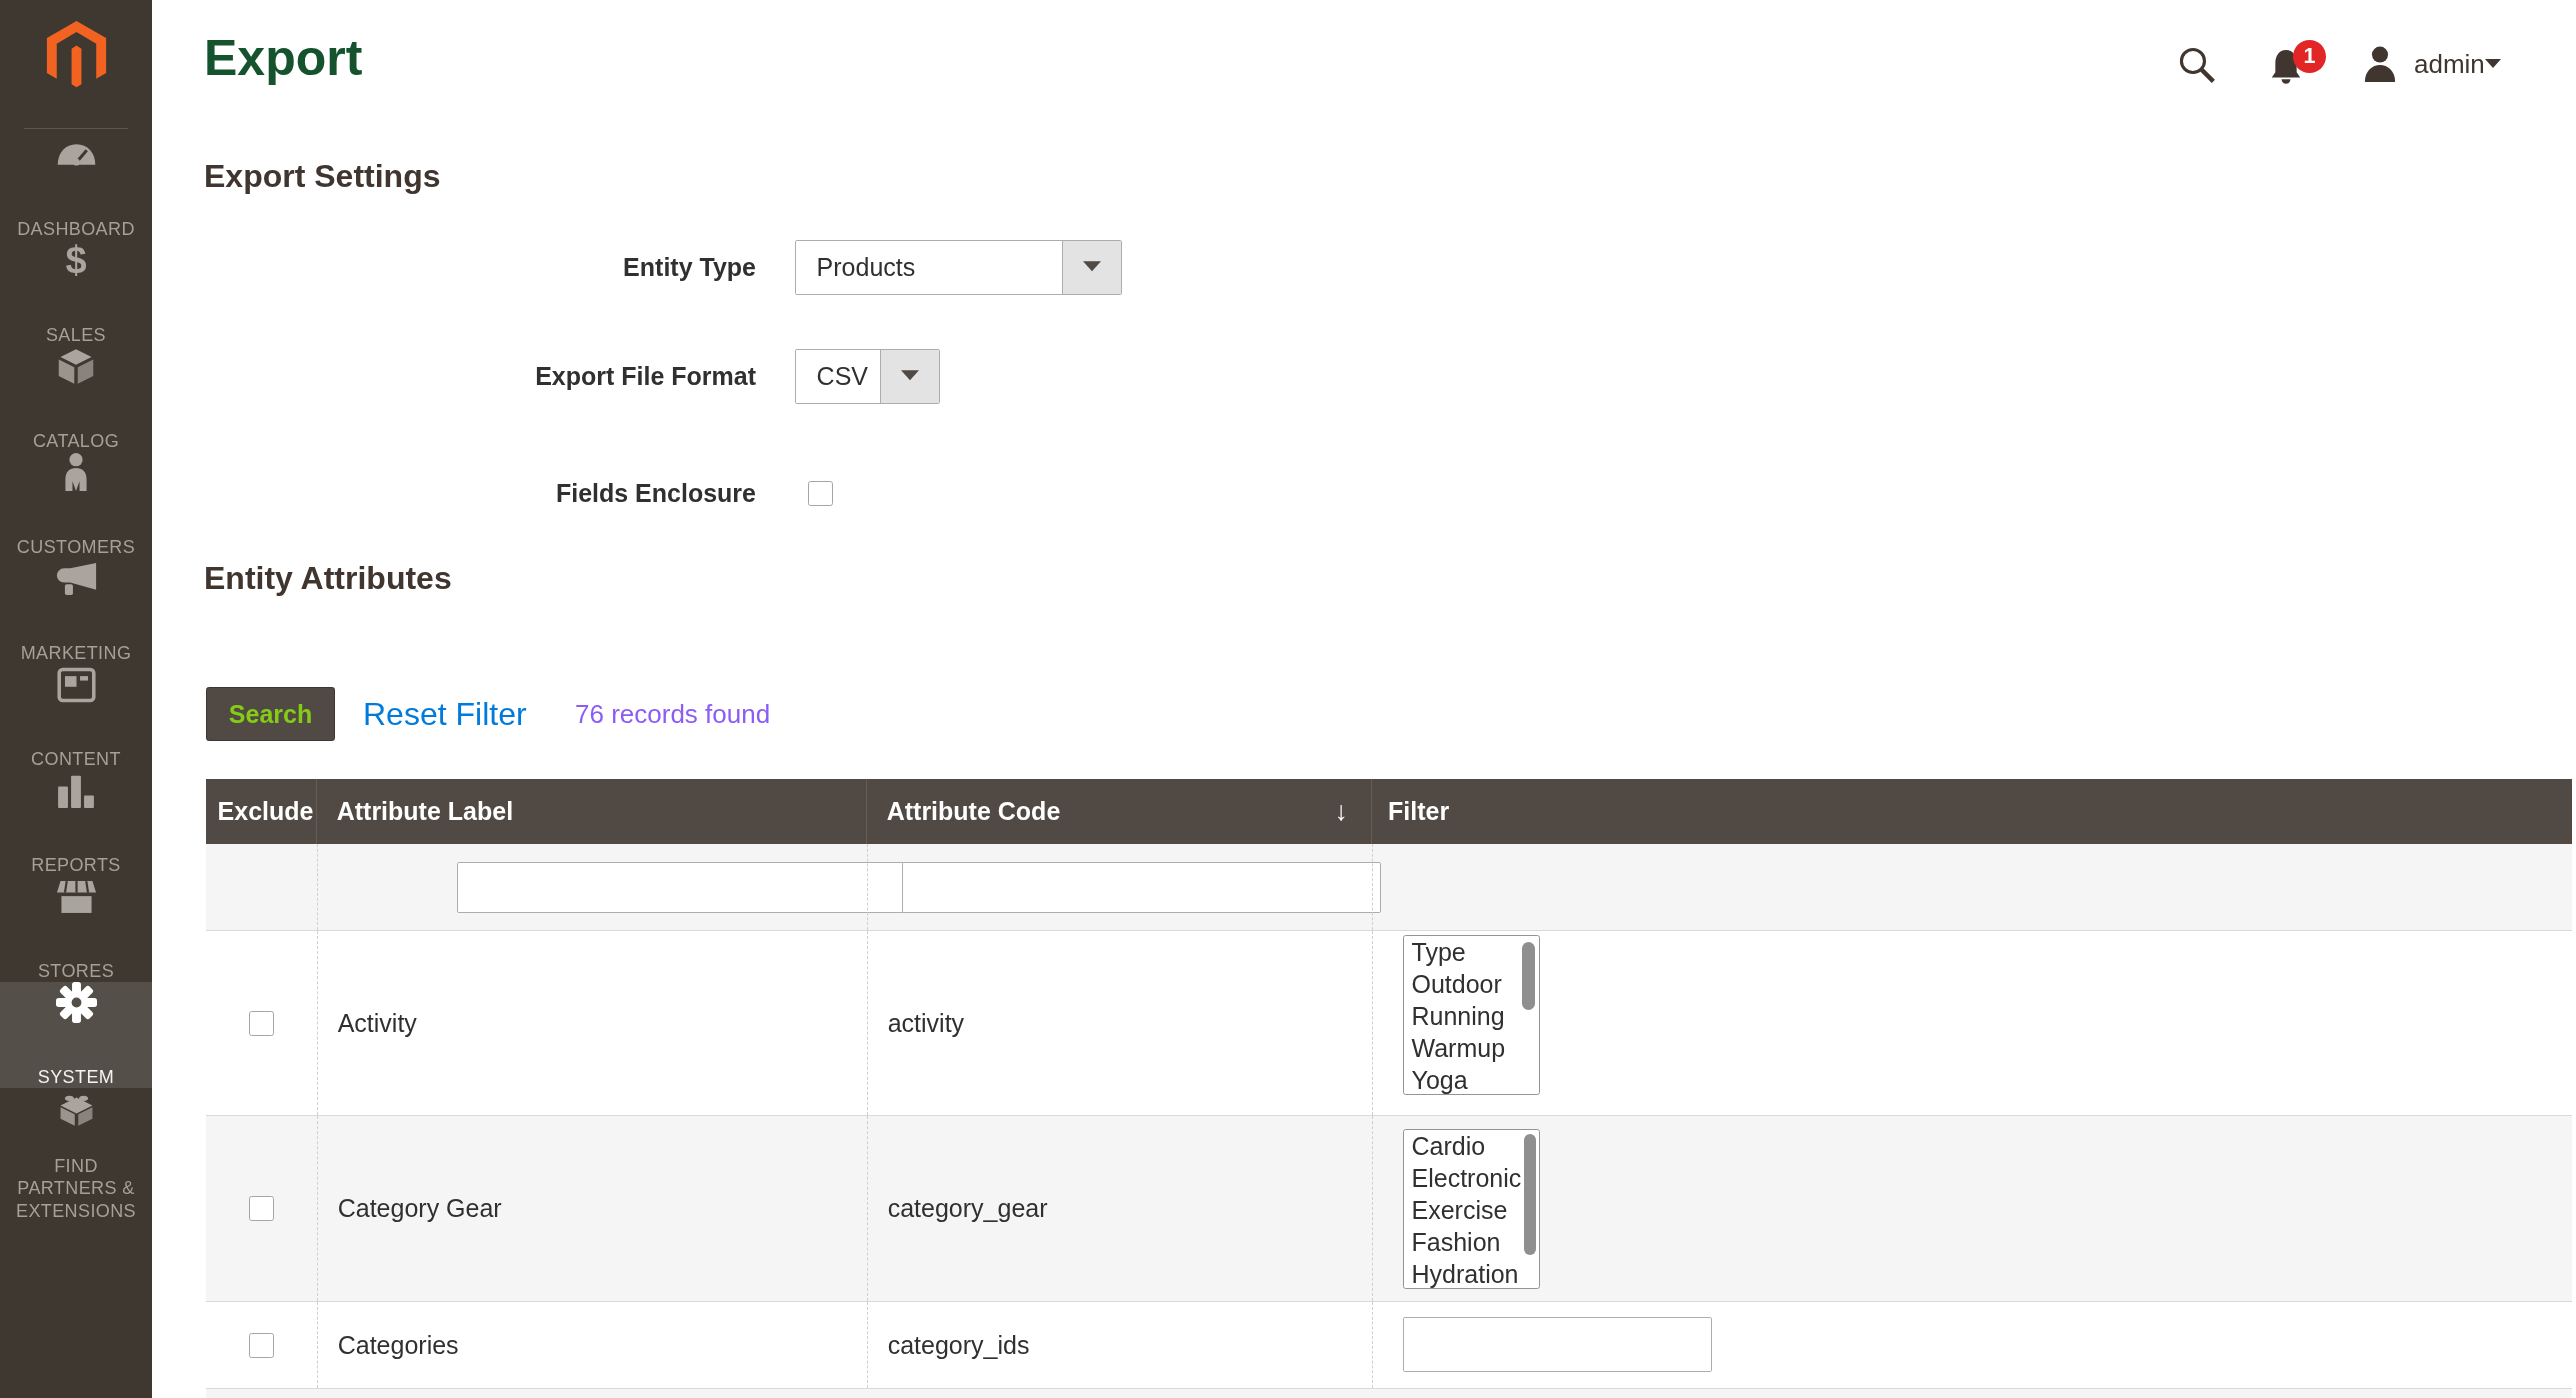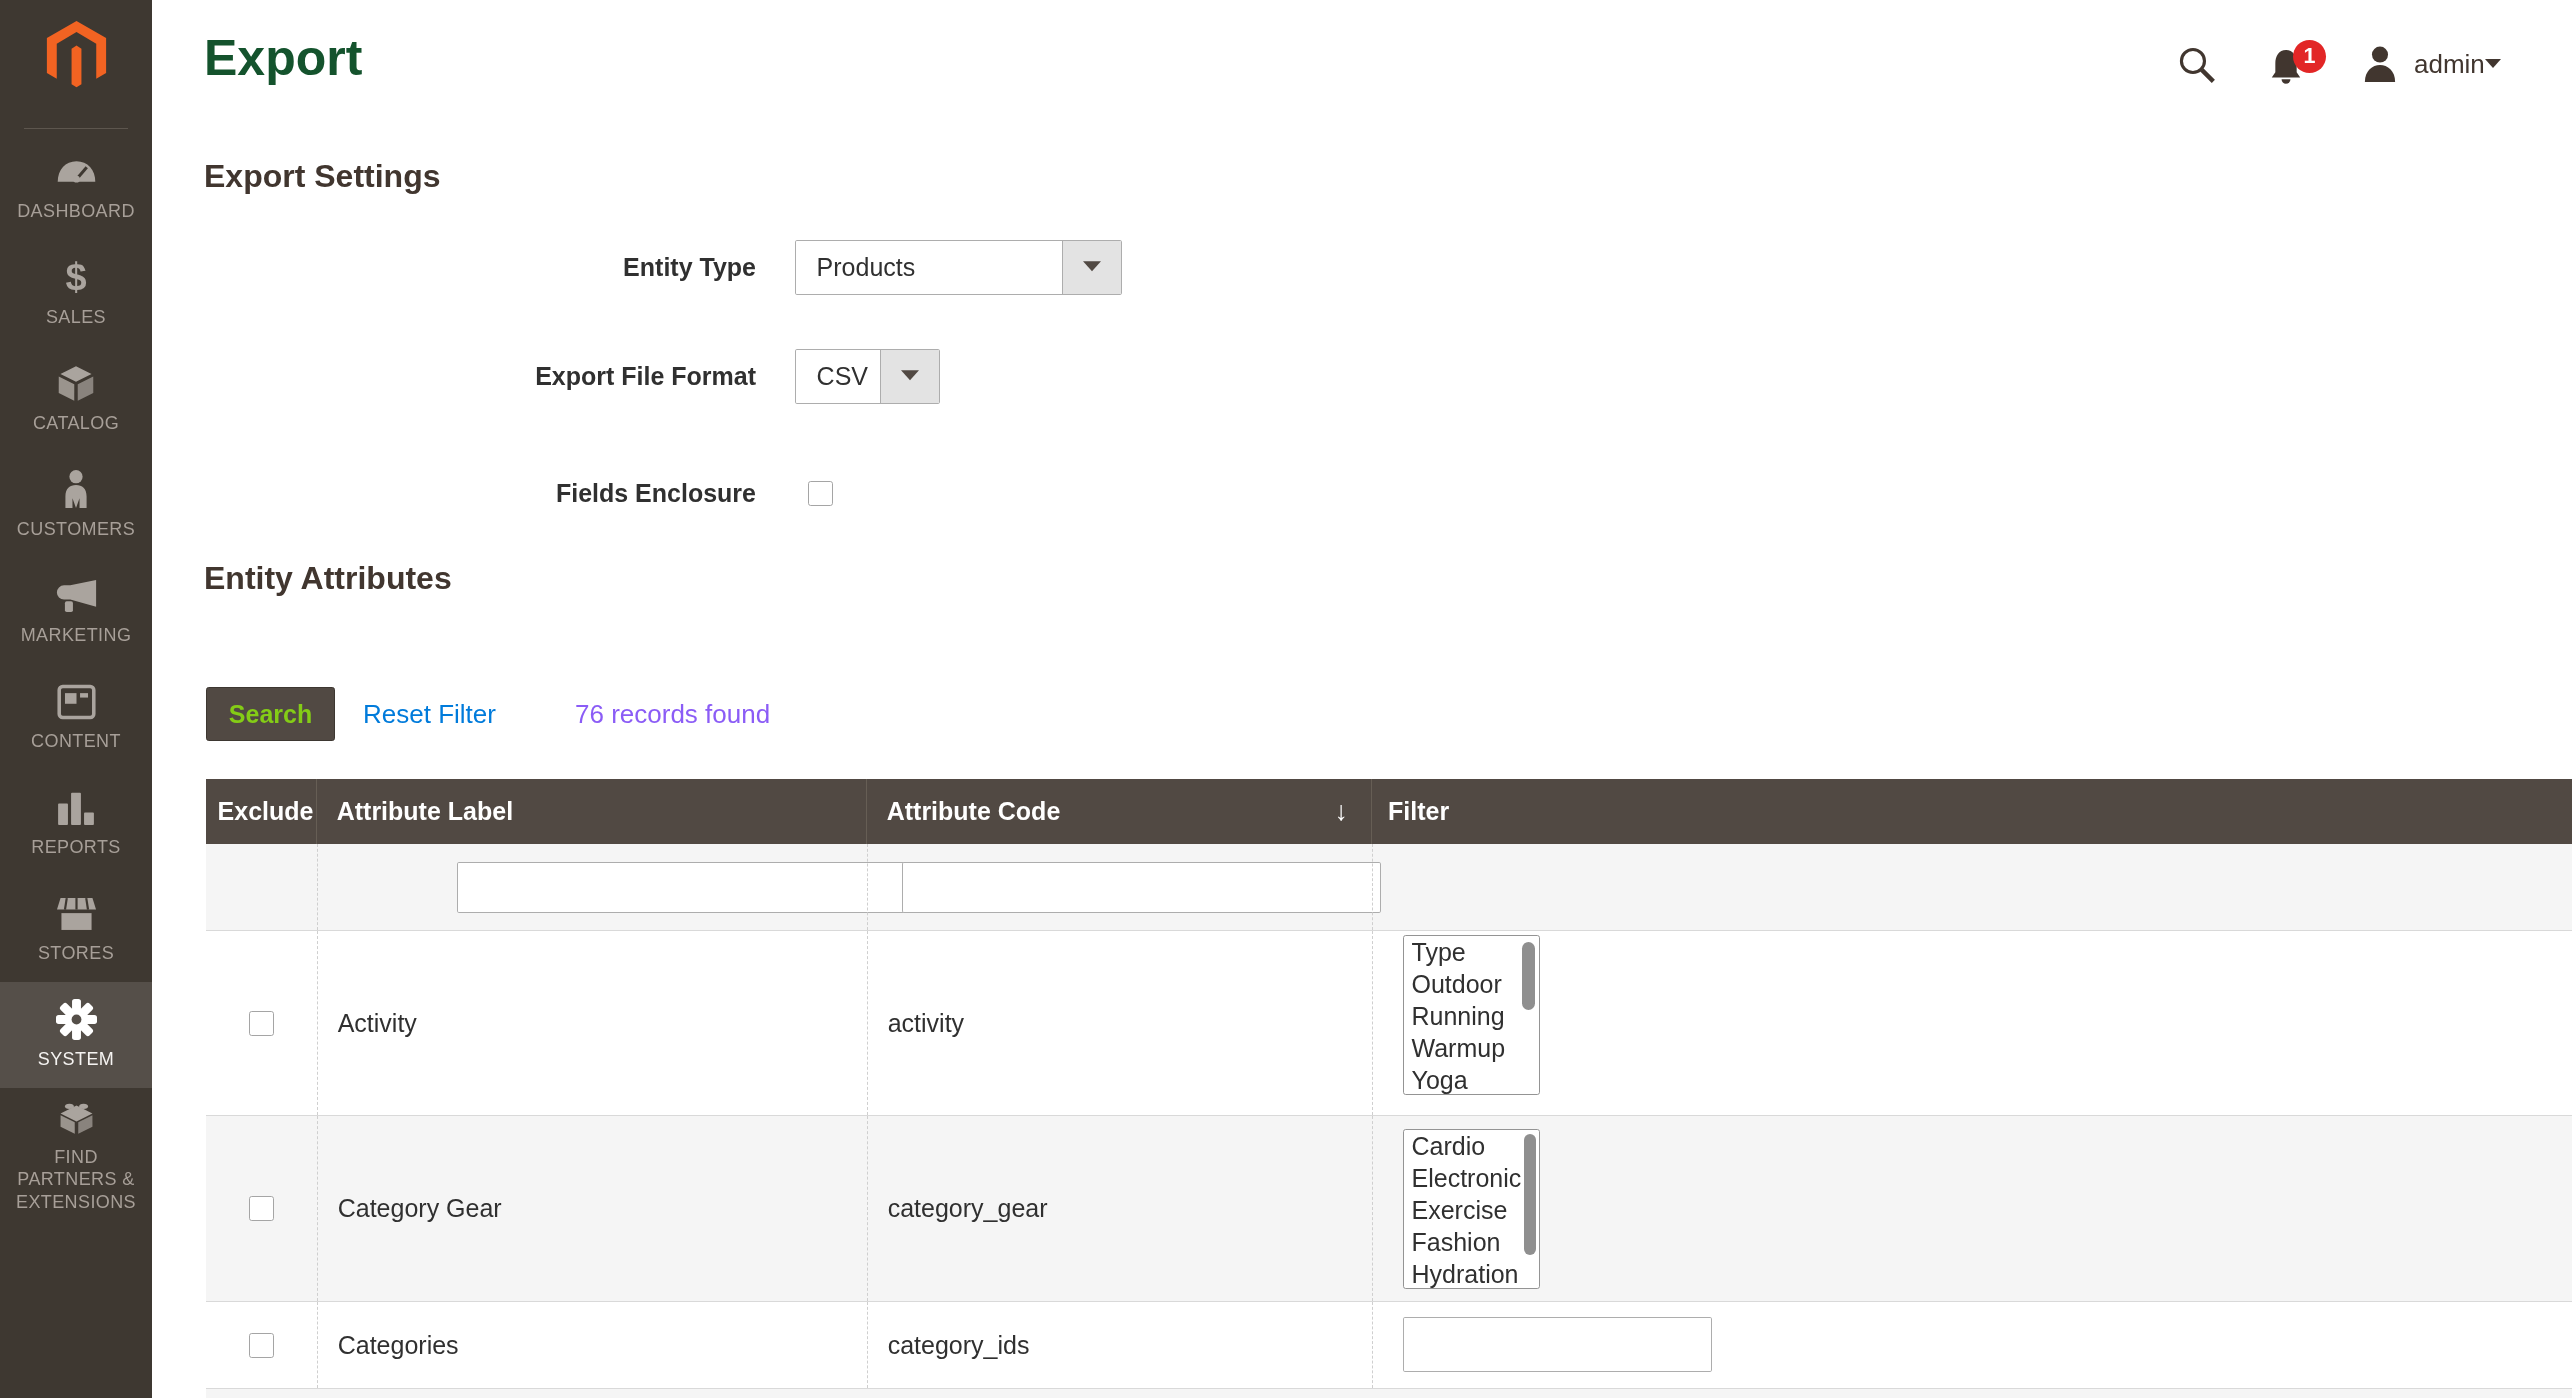--- a/index.html
+++ b/index.html
@@ -5,21 +5,21 @@
   * { margin:0; padding:0; box-sizing:border-box; }
   html,body { background:#fff; }
   body { font-family:"Liberation Sans", sans-serif; color:#303030; }
   #app { position:relative; width:2576px; height:1398px; background:#fff; overflow:hidden; }
 
   
   .sidebar { position:absolute; left:0; top:0; width:152px; height:1398px; background:#3e3831; }
   .logo-wrap { position:absolute; left:0; top:19.7px; width:152px; display:flex; justify-content:center; }
   .sidebar-divider { position:absolute; top:128px; left:24px; width:104px; height:0.9px; background:#5d564e; }
   .nav { position:absolute; top:134px; left:0; width:152px; }
-  .nav-item { width:152px; height:106px; display:flex; flex-direction:column; align-items:center; justify-content:center; cursor:pointer; }
+  .nav-item { width:152px; height:106px; display:flex; flex-direction:column; align-items:center; justify-content:space-between; cursor:pointer; }
   .nav-item.tall { height:134px; }
   .nav-item.active { background:#554f49; }
   .nav-icon { height:41px; display:flex; align-items:center; justify-content:center; }
   .nav-icon svg { display:block; }
   .nav-label { margin-top:8px; font-size:18px; letter-spacing:0.4px; color:#a79f98; text-align:center; width:143px; line-height:22.4px; }
   .nav-item.active .nav-label { color:#f5f3f1; }
   .dollar { font-size:38px; font-weight:bold; color:#aaa49e; line-height:41px; }
 
   
   .page-title { position:absolute; left:204px; top:29px; font-size:50px; font-weight:700; color:#14532d; }
@@ -47,21 +47,21 @@
   .sel-text { flex:1; font-size:25px; color:#303030; line-height:53px; padding-left:20.6px; white-space:nowrap; overflow:hidden; }
   .sel-btn { width:59px; background:#e3e3e3; border-left:0.9px solid #adadad; position:relative; flex:none; }
   .sel-btn::after { content:''; position:absolute; left:50%; top:50%; transform:translate(-50%,-35%); border:9px solid transparent; border-top:10.7px solid #514943; }
 
   .checkbox { position:absolute; width:25px; height:25px; background:#fff; border:0.9px solid #a5a5a5; border-radius:2.7px; cursor:pointer; }
   .cb-enclosure { left:808px; top:481px; }
 
   
   .btn-search { position:absolute; left:206px; top:687px; width:129px; height:54px; background:#514943; color:#84cc16;
                 font-size:25px; font-weight:bold; border:0.9px solid #3d3731; border-radius:2.7px; text-align:center; line-height:52px; cursor:pointer; }
-  .link-reset { position:absolute; left:363px; top:687px; height:54px; line-height:54px; font-size:26px; color:#007bdb; cursor:pointer; }
+  .link-reset { position:absolute; left:363px; top:687px; height:54px; line-height:54px; font-size:32px; color:#007bdb; cursor:pointer; }
   .records-found { position:absolute; left:575px; top:687px; height:54px; line-height:54px; font-size:26px; color:#8b5cf6; }
 
   
   .grid { position:absolute; left:206px; top:779px; width:2366px; }
   .grid-header { display:flex; height:65px; background:#514943; }
   .gh-cell { color:#fff; font-size:25px; font-weight:bold; line-height:65px; padding-left:19.7px; border-right:0.9px solid #665e55; position:relative; cursor:pointer; }
   .gh-cell:last-child { border-right:none; }
   .c-exclude { width:111px; padding-left:11.6px; }
   .c-label { width:550px; }
   .c-code { width:505px; }

